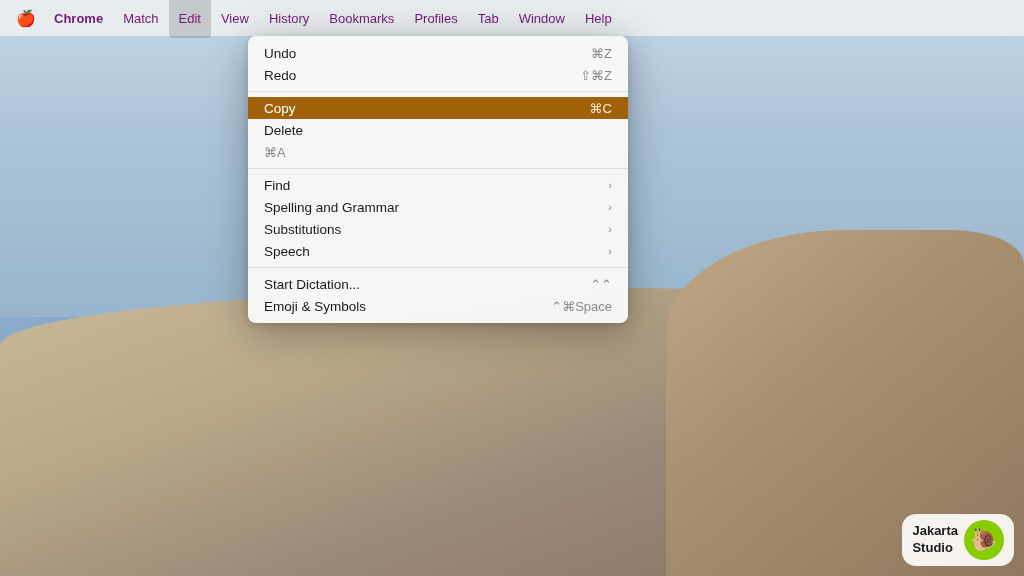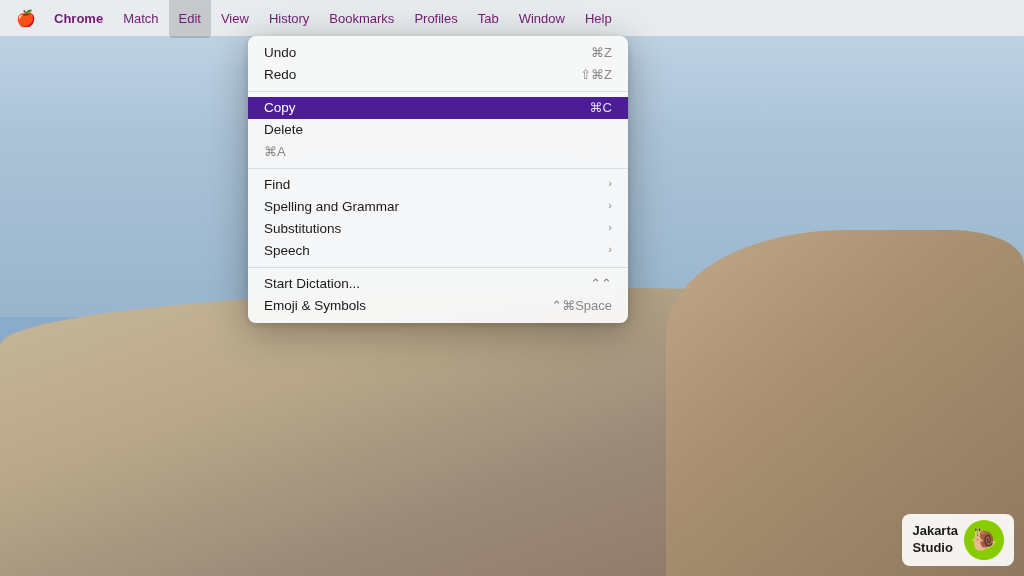--- a/index.html
+++ b/index.html
@@ -95,32 +95,32 @@
       background: rgba(248, 248, 248, 0.97);
       backdrop-filter: blur(20px);
       border-radius: 8px;
       box-shadow: 0 8px 40px rgba(0,0,0,0.3), 0 2px 8px rgba(0,0,0,0.15);
       padding: 6px 0;
       z-index: 200;
     }
 
     .menu-item {
       display: flex;
-      align-items: flex-start;
+      align-items: center;
       justify-content: space-between;
       padding: 3px 16px;
       font-size: 13.5px;
       color: #1a1a1a;
       cursor: pointer;
       min-height: 22px;
       border-radius: 0;
     }
 
     .menu-item.highlighted {
-      background: #4c1d95;
+      background: #a16207;
       color: white;
       gap: 28px;
     }
 
     .menu-item .shortcut {
       color: #888;
       font-size: 13px;
     }
 
     .menu-item.highlighted .shortcut {
@@ -141,21 +141,21 @@
     .menu-item-label {
       flex: 1;
     }
 
     
     .watermark {
       position: absolute;
       bottom: 10px;
       right: 10px;
       background: rgba(255,255,255,0.9);
-      border-radius: 8px;
+      border-radius: 14px;
       padding: 6px 10px;
       display: flex;
       align-items: center;
       gap: 6px;
       z-index: 50;
     }
 
     .watermark-text {
       font-size: 13px;
       font-weight: 700;

